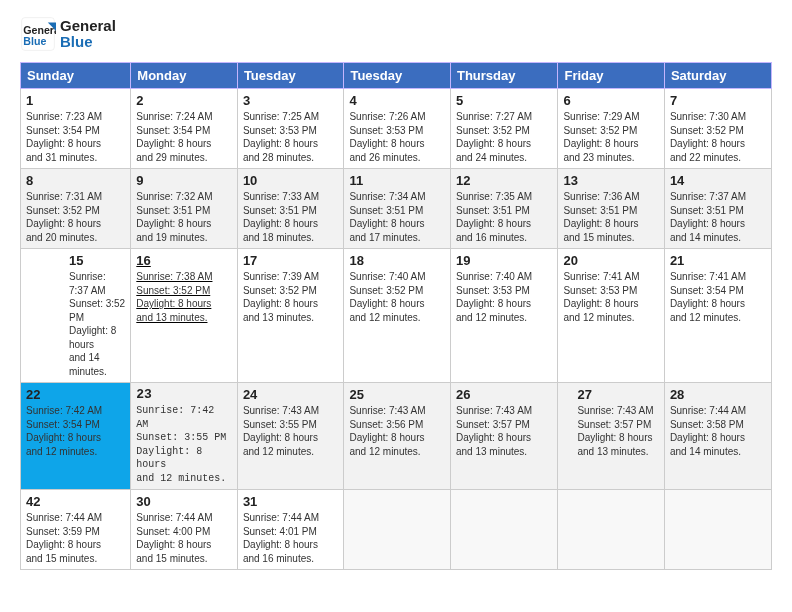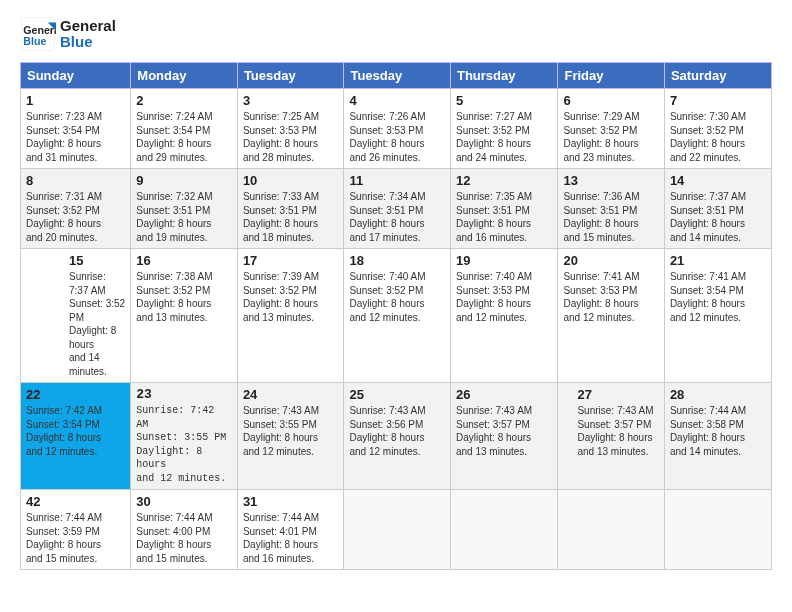--- a/index.html
+++ b/index.html
@@ -258,21 +258,21 @@
         <tr>
           <td style="background: rgb(255, 255, 255); padding-left: 48px;">
         <span class="day-num">15</span>
         <div class="day-detail">
           Sunrise: 7:37 AM<br>
           Sunset: 3:52 PM<br>
           Daylight: 8 hours<br>
           and 14 minutes.
         </div>
       </td>
-          <td style="background: rgb(255, 255, 255);">
+          <td style="background: rgb(255, 255, 255); text-decoration: underline;">
         <span class="day-num">16</span>
         <div class="day-detail">
           Sunrise: 7:38 AM<br>
           Sunset: 3:52 PM<br>
           Daylight: 8 hours<br>
           and 13 minutes.
         </div>
       </td>
           <td style="background: rgb(255, 255, 255);">
         <span class="day-num">17</span>

